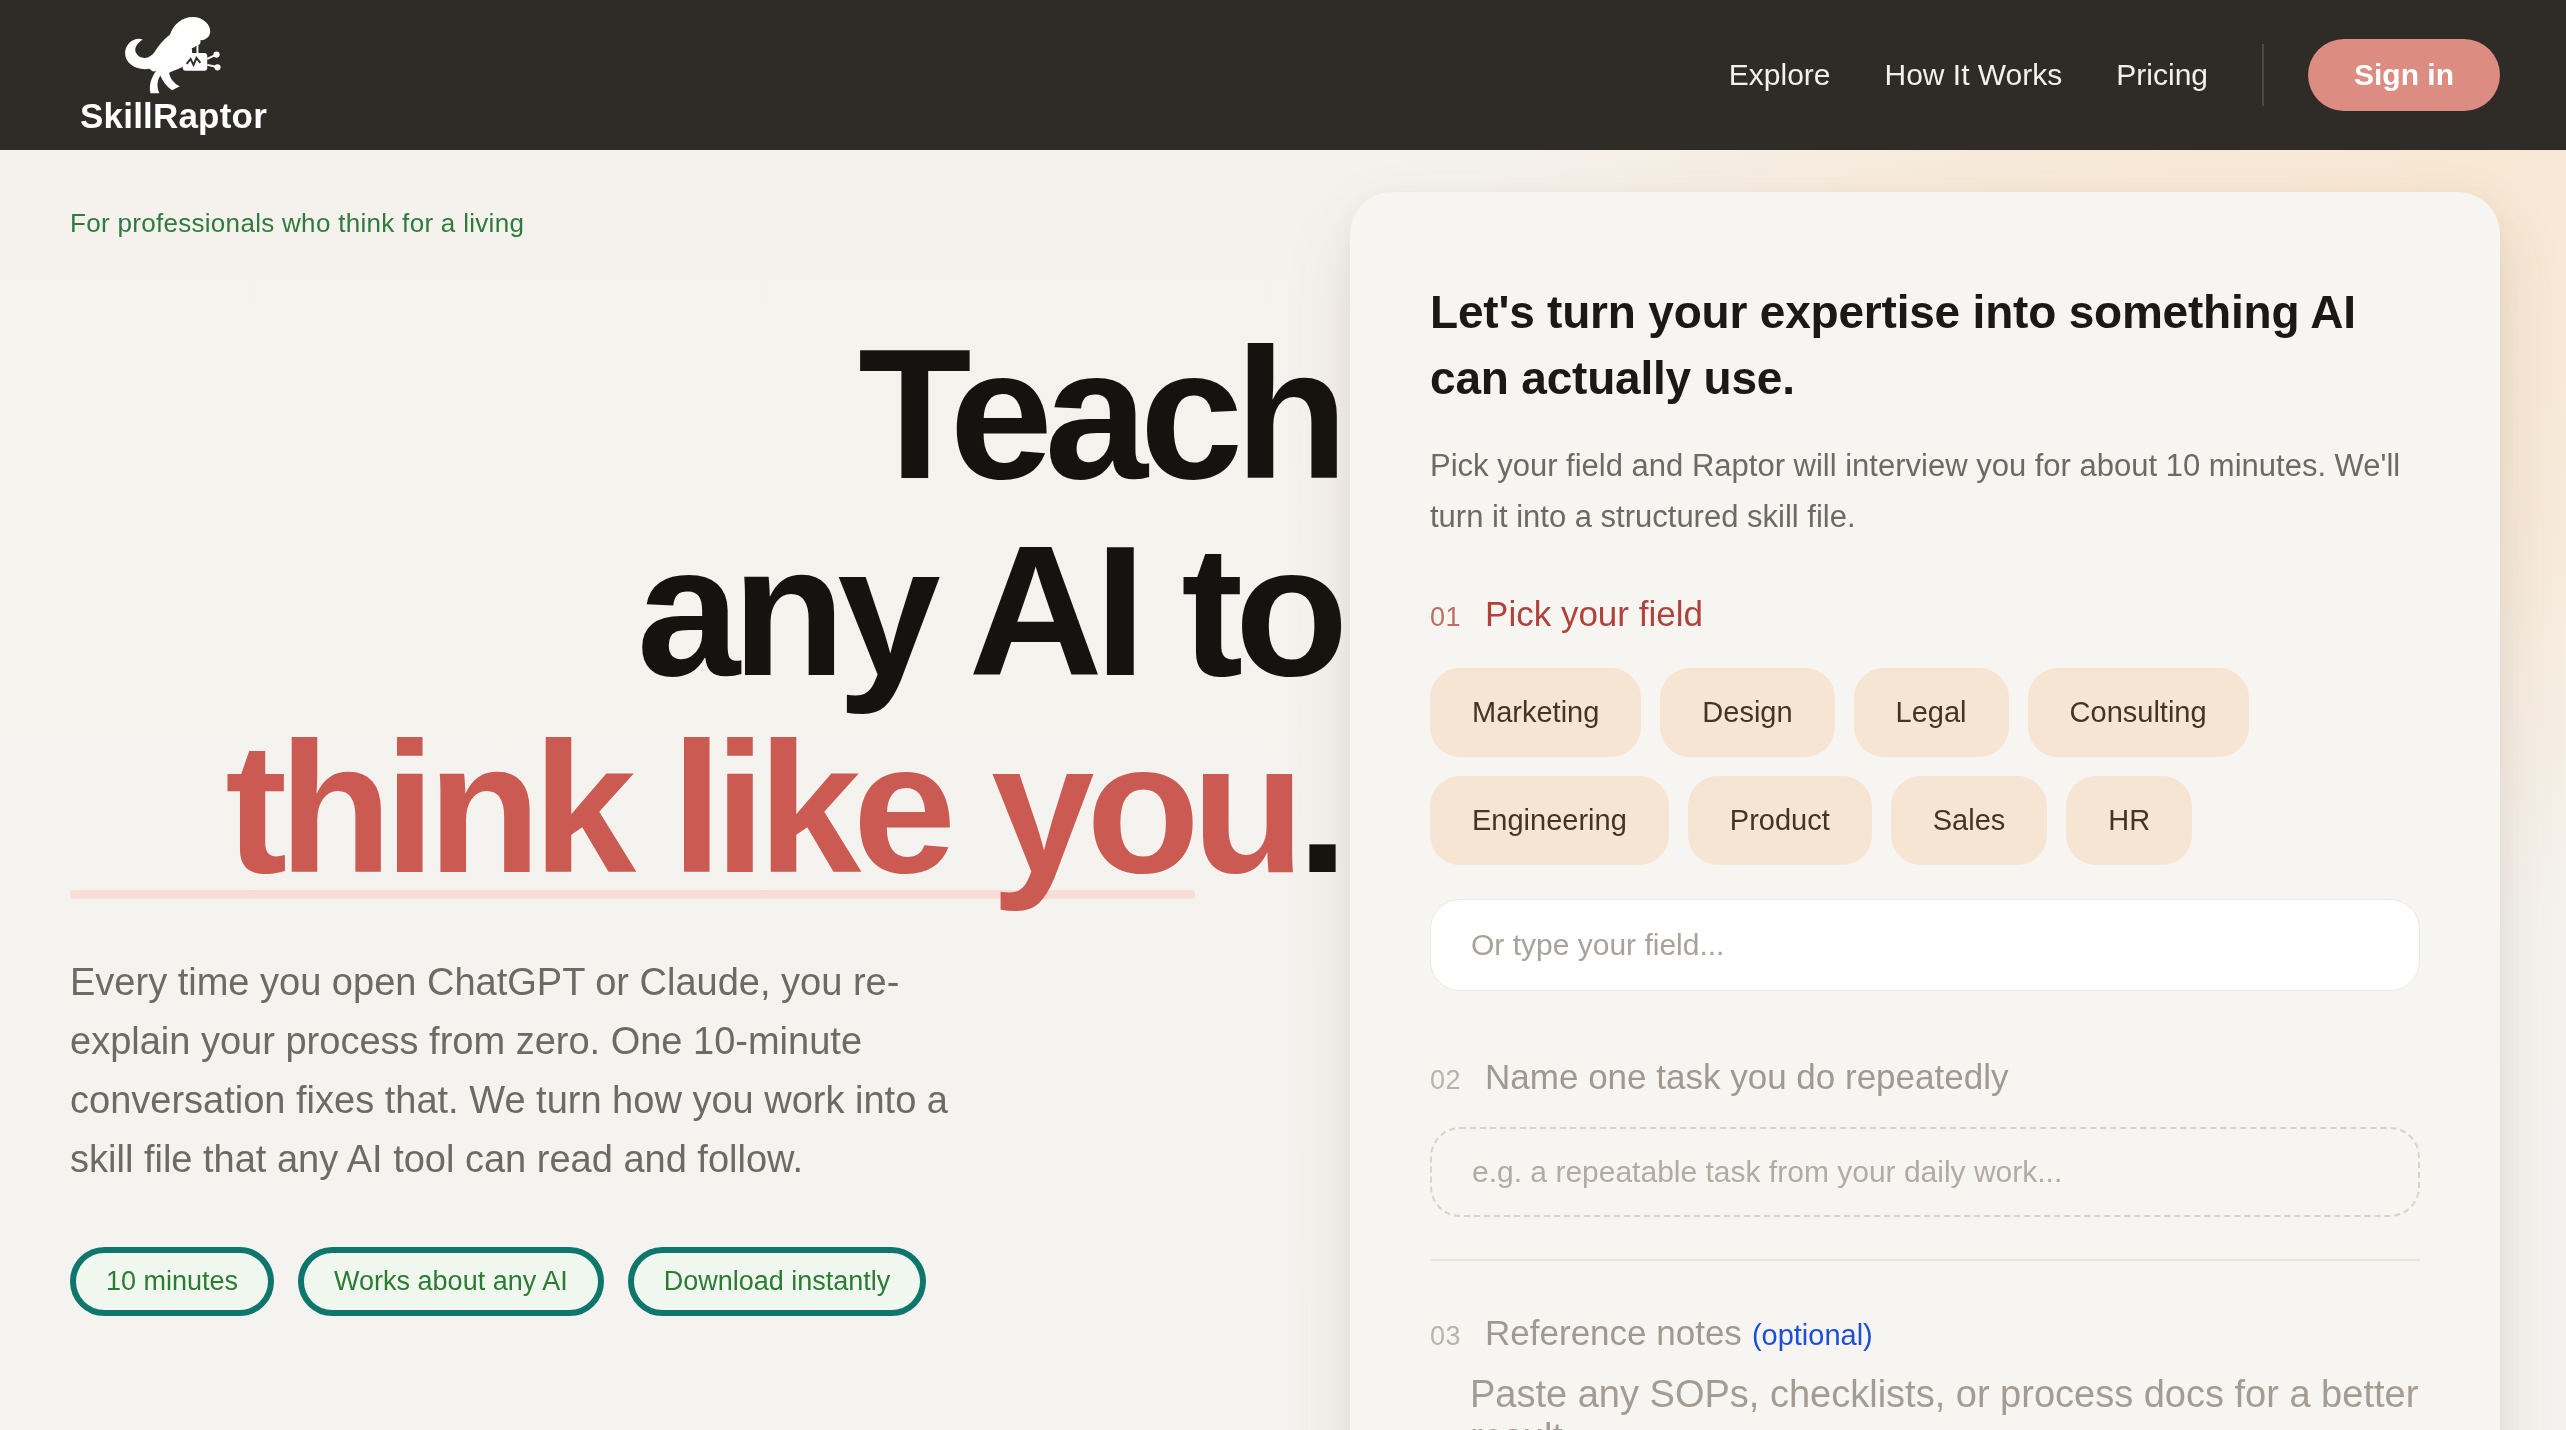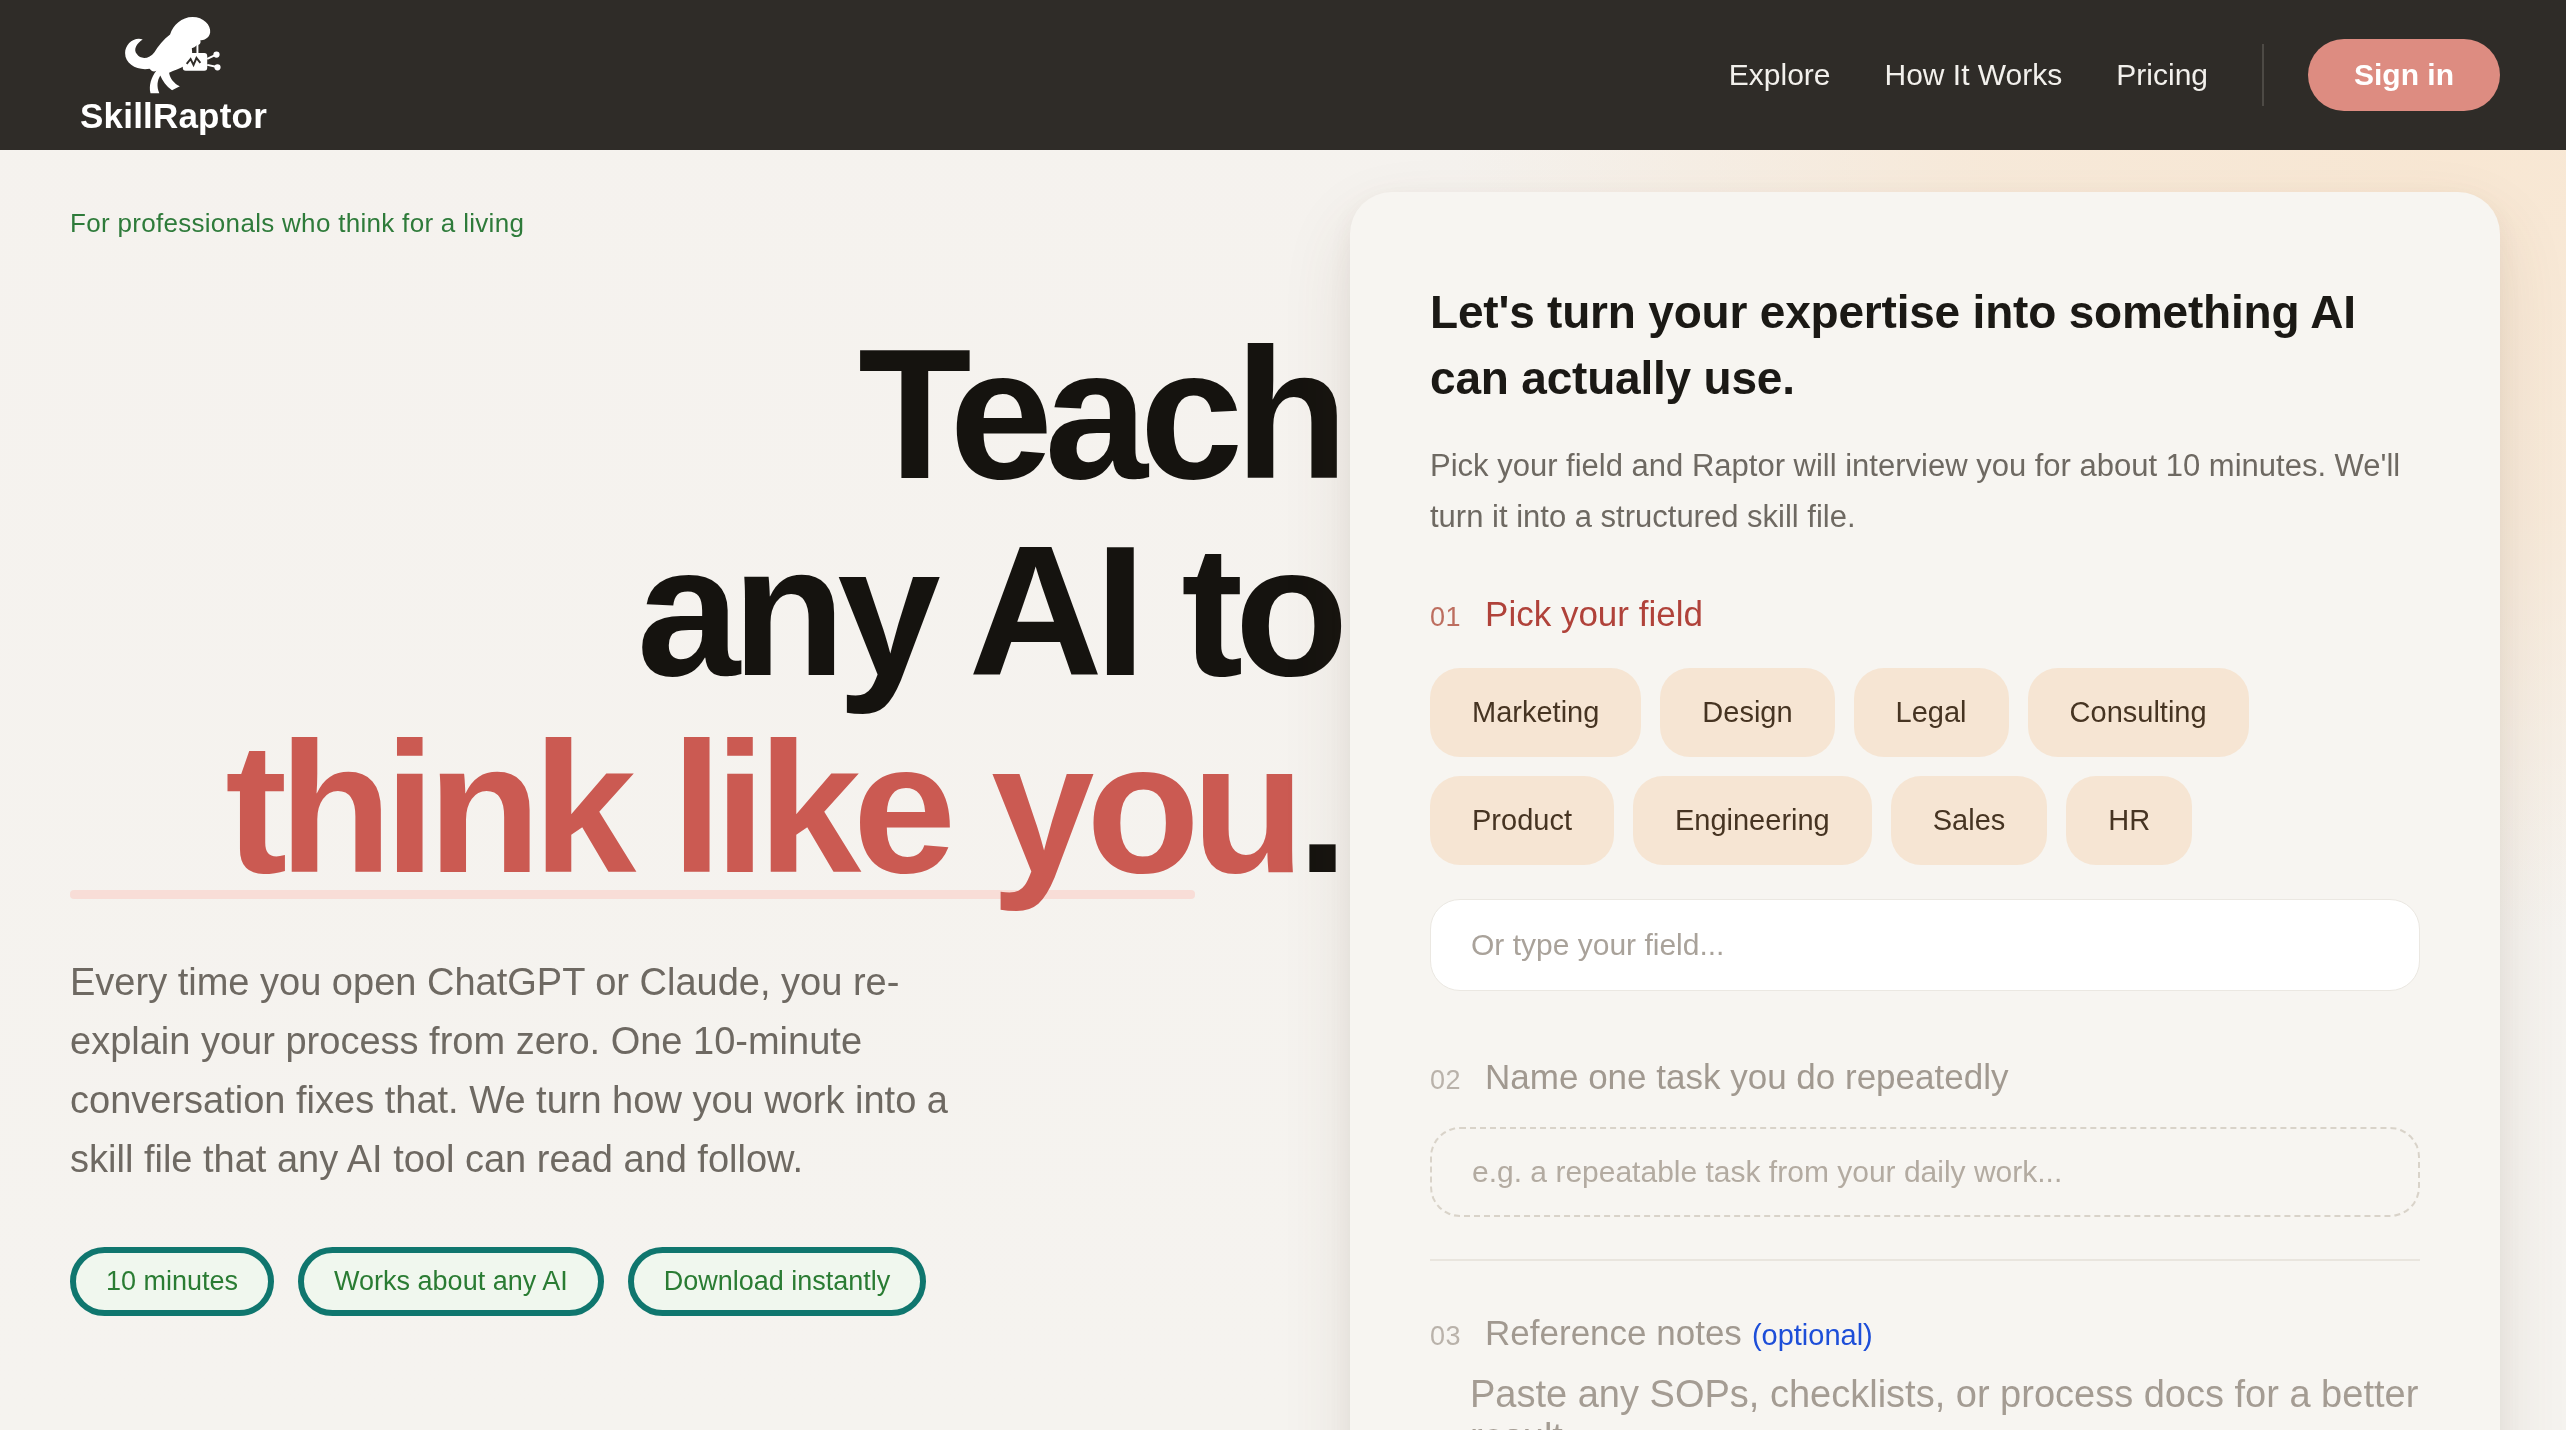--- a/index.html
+++ b/index.html
@@ -164,22 +164,22 @@
   <div class="step-head first">
     <span class="step-num">01</span>
     <span class="step-label">Pick your field</span>
   </div>
 
   <div class="chips">
     <button class="chip">Marketing</button>
     <button class="chip">Design</button>
     <button class="chip">Legal</button>
     <button class="chip">Consulting</button>
+    <button class="chip">Engineering</button>
     <button class="chip">Product</button>
-    <button class="chip">Engineering</button>
     <button class="chip">Sales</button>
     <button class="chip">HR</button>
   </div>
 
   <input class="field-input" type="text" placeholder="Or type your field..." style="">
 
   <div class="step-head step2-head muted">
     <span class="step-num">02</span>
     <span class="step-label">Name one task you do repeatedly</span>
   </div>

